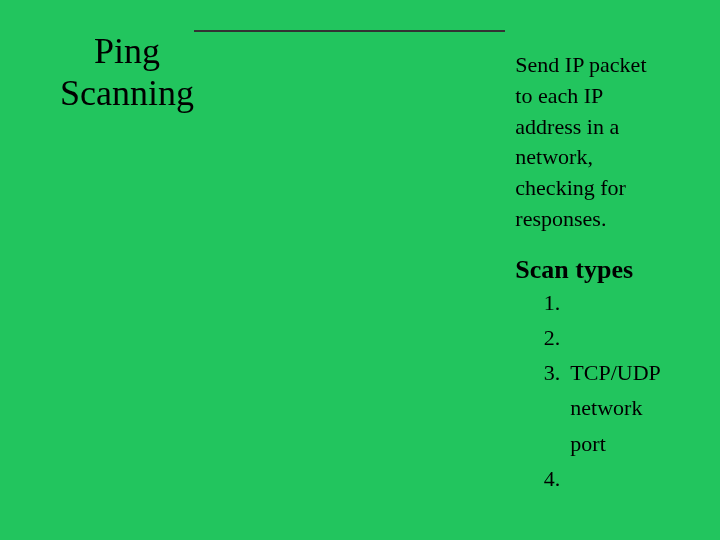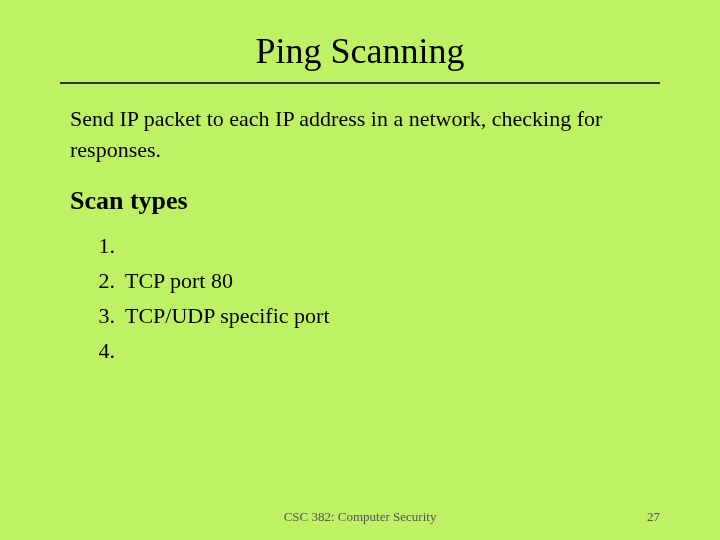--- a/index.html
+++ b/index.html
@@ -12,23 +12,23 @@
       width: 720px;
       height: 540px;
       background-color: #ffffff;
       font-family: 'Times New Roman', Times, serif;
       overflow: hidden;
     }
 
     .slide {
       width: 720px;
       height: 540px;
-      background: #bef264;
+      background: #22c55e;
       display: flex;
-      flex-direction: column;
+      flex-direction: row;
       padding: 30px 60px 20px 60px;
       position: relative;
     }
 
     .title-area {
       text-align: center;
       margin-bottom: 10px;
     }
 
     .slide-title {
@@ -51,26 +51,26 @@
       flex-direction: column;
       padding-left: 10px;
     }
 
     .intro-text {
       font-size: 22px;
       color: #000000;
       line-height: 1.4;
       margin-bottom: 20px;
       font-family: 'Times New Roman', Times, serif;
+      margin-top: 20px;
     }
 
     .section-heading {
       font-size: 26px;
       color: #000000;
-      margin-bottom: 12px;
       font-family: 'Times New Roman', Times, serif;
     }
 
     .scan-list {
       list-style: none;
       padding-left: 20px;
     }
 
     .scan-list li {
       font-size: 22px;
@@ -127,31 +127,26 @@
     <p class="intro-text">Send IP packet to each IP address in a network, checking for responses.</p>
 
     <h2 class="section-heading">Scan types</h2>
 
     <ol class="scan-list">
     <li>
           <span class="list-number">1.</span>
         </li>
         <li>
           <span class="list-number">2.</span>
-          <span>TCP port 80</span>
         </li>
         <li>
           <span class="list-number">3.</span>
-          <span>TCP/UDP specific port</span>
+          <span>TCP/UDP network port</span>
         </li>
         <li>
           <span class="list-number">4.</span>
         </li>
       </ol>
 
   </div>
 
-  <div class="footer">
-    <span class="footer-text">CSC 382: Computer Security</span>
-    <span class="footer-page">27</span>
-  </div>
 
 </div>
 
 </body></html>

